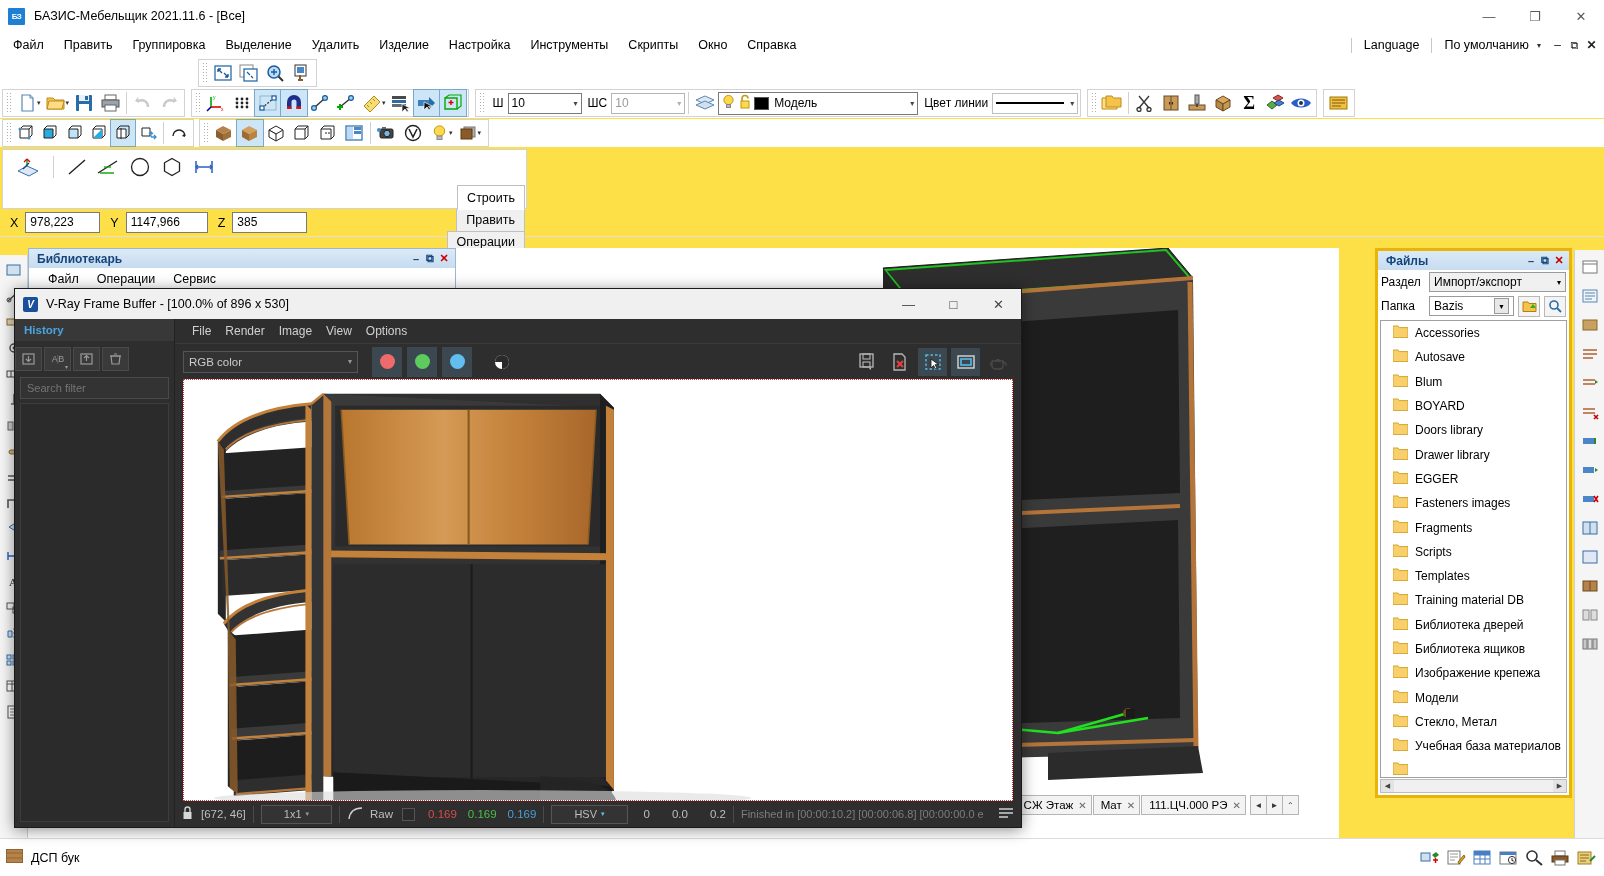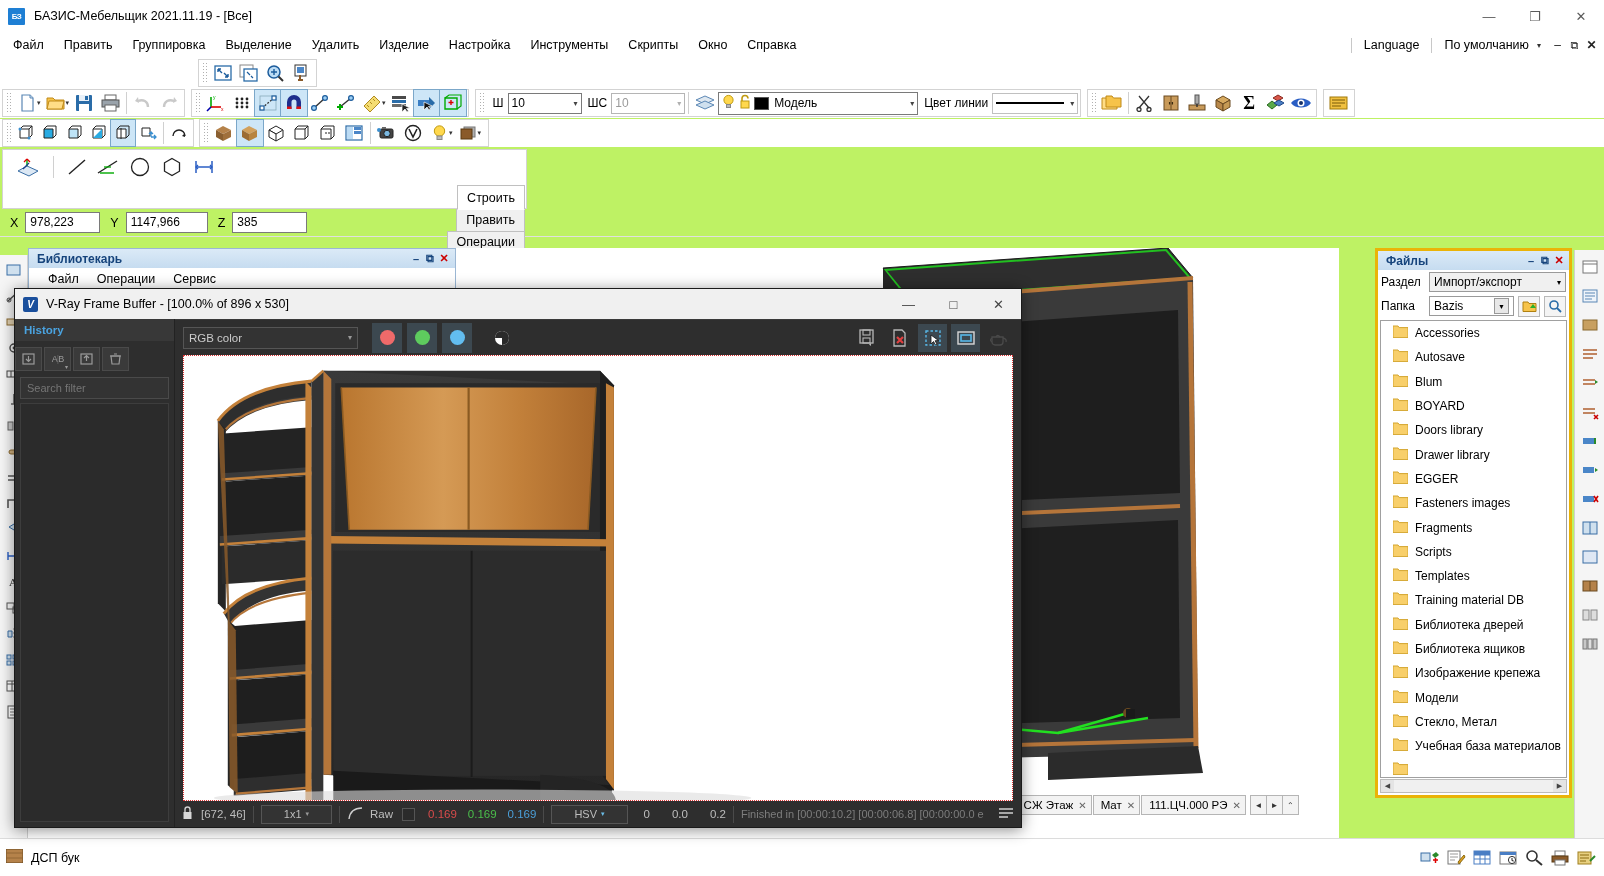--- a/index.html
+++ b/index.html
@@ -9,21 +9,21 @@
     font-family:"Liberation Sans", sans-serif;
     font-size:12px;
     background:#ffffff;
     overflow:hidden;
     position:relative;
     color:#000;
     -webkit-font-smoothing:antialiased;
   }
 
   
-  #app { position:absolute; inset:0; background:#bef264; }
+  #app { position:absolute; inset:0; background:#fde047; }
 
   
   .titlebar { height:32px; display:flex; align-items:center; padding:0 0 0 8px; background:#fff; }
   .app-logo {
     width:17px;height:17px;background:#1e7fd4;color:#fff;font-size:8px;
     display:flex;align-items:center;justify-content:center;font-weight:bold;
     border-radius:1px; letter-spacing:-0.5px; flex:none;
   }
   .app-title { margin-left:9px; font-size:12.5px; color:#000; }
   .titlebar-spacer { flex:1; }
@@ -209,21 +209,21 @@
             padding:0 22px;font-size:11px;gap:4px; }
   .vs-fin { color:#7d7d7d; font-size:11px; }
 </style>
 </head>
 <body>
 
 <div id="app">
 
   <div class="titlebar">
     <div class="app-logo">БЗ</div>
-    <div class="app-title">БАЗИС-Мебельщик 2021.11.19 - [Все]</div>
+    <div class="app-title">БАЗИС-Мебельщик 2021.11.6 - [Все]</div>
     <div class="titlebar-spacer"></div>
     <div class="win-btns">
       <div class="win-btn">—</div>
       <div class="win-btn">❐</div>
       <div class="win-btn close">✕</div>
     </div>
   </div>
 
   <div class="menubar">
     <div class="menu-item">Файл</div>
@@ -1241,20 +1241,27 @@
               <path d="M7.5 7.5 L11 11" stroke="#bbb" stroke-width="1.5"></path>
             </svg>
         </span>
         <span style="font-size:7px;color:#999">▾</span>
       </div>
       <div class="hist-list"></div>
       <div style="height:5px"></div>
     </div>
 
     <div class="vfb-right">
+      <div class="vfb-menu">
+        <span>File</span>
+        <span>Render</span>
+        <span>Image</span>
+        <span>View</span>
+        <span>Options</span>
+      </div>
 
       <div class="vfb-toolbar">
         <div class="chan-combo">
           <span>RGB color</span>
           <span style="font-size:8px;color:#999">▾</span>
         </div>
         <div style="width:6px"></div>
         <div class="chan-btn">
             <span class="dot" style="background:#ef6a6a"></span>
           </div>

